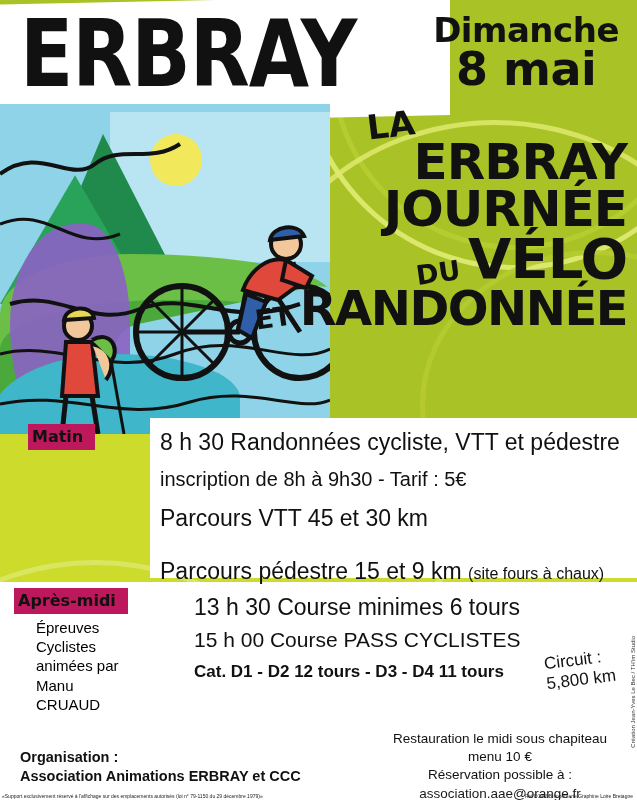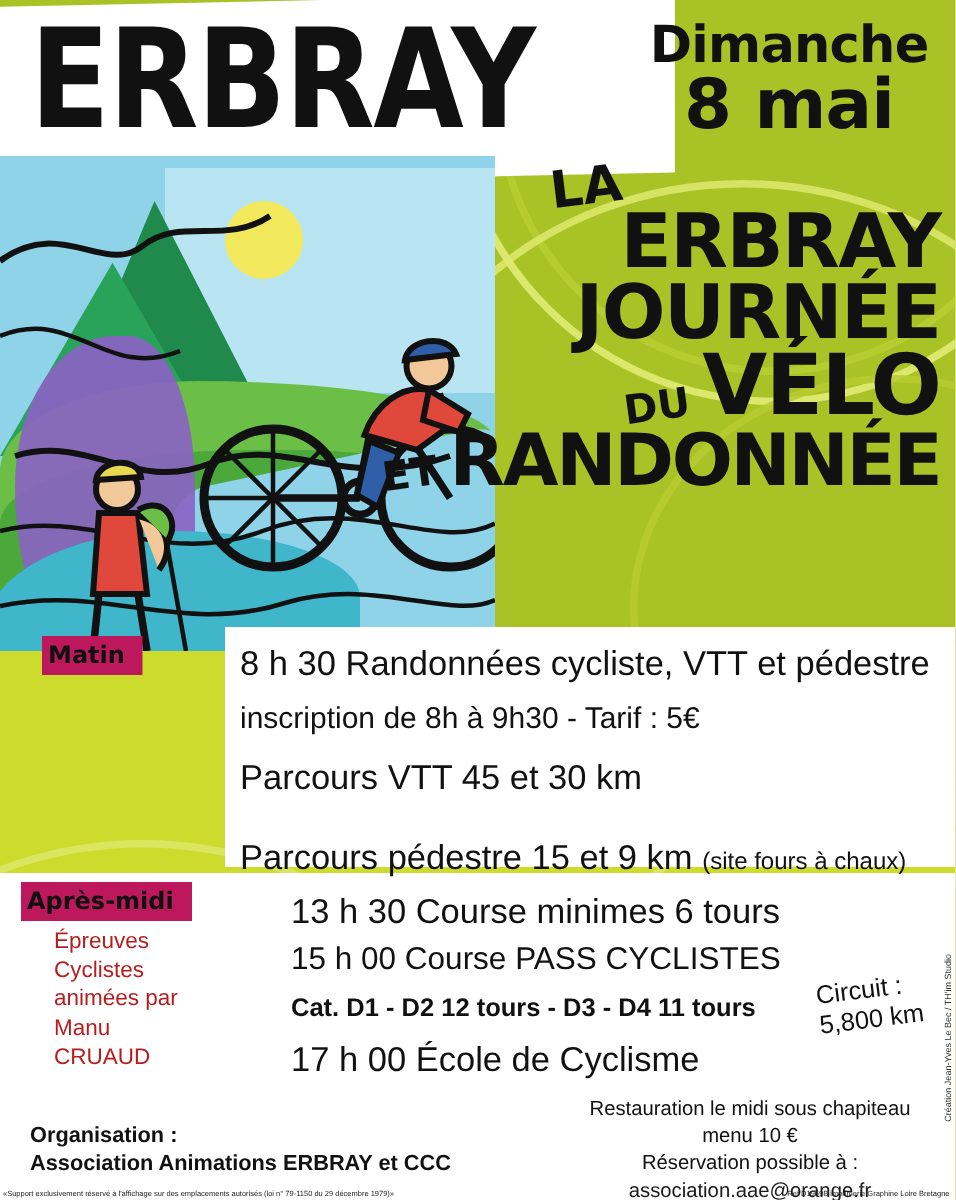--- a/index.html
+++ b/index.html
@@ -217,21 +217,21 @@
   .a1 { top: 594px; font-size: 23px; }
   .a2 { top: 628px; font-size: 21px; }
   .a3 { top: 662px; font-size: 17px; font-weight: 700; }
   .a4 { top: 693px; font-size: 23px; }
 
   .epreuves {
     position: absolute;
     left: 36px; top: 618px;
     font-size: 15px;
     line-height: 1.28;
-    color: #b91c1c;
+    color: #000000;
   }
 
   .circuit {
     position: absolute;
     right: 22px; top: 650px;
     font-size: 17px;
     line-height: 1.15;
     color: #111;
     transform: rotate(-7deg);
     text-align: left;
@@ -392,21 +392,20 @@
 
   <div class="tag tag-apres">Après-midi</div>
   <div class="epreuves" style="white-space:pre-line;">Épreuves
 Cyclistes
 animées par
 Manu
 CRUAUD</div>
   <div class="a-line a1">13 h 30 Course minimes 6 tours</div>
   <div class="a-line a2">15 h 00 Course PASS CYCLISTES</div>
   <div class="a-line a3">Cat. D1 - D2 12 tours - D3 - D4 11 tours</div>
-  <div class="a-line a4">17 h 00 École de Cyclisme</div>
 
   <div class="circuit">
     <div>Circuit :</div>
     <div>5,800 km</div>
   </div>
 
   <div class="resto">
     <div>Restauration le midi sous chapiteau</div>
     <div>menu 10 €</div>
     <div>Réservation possible à :</div>

